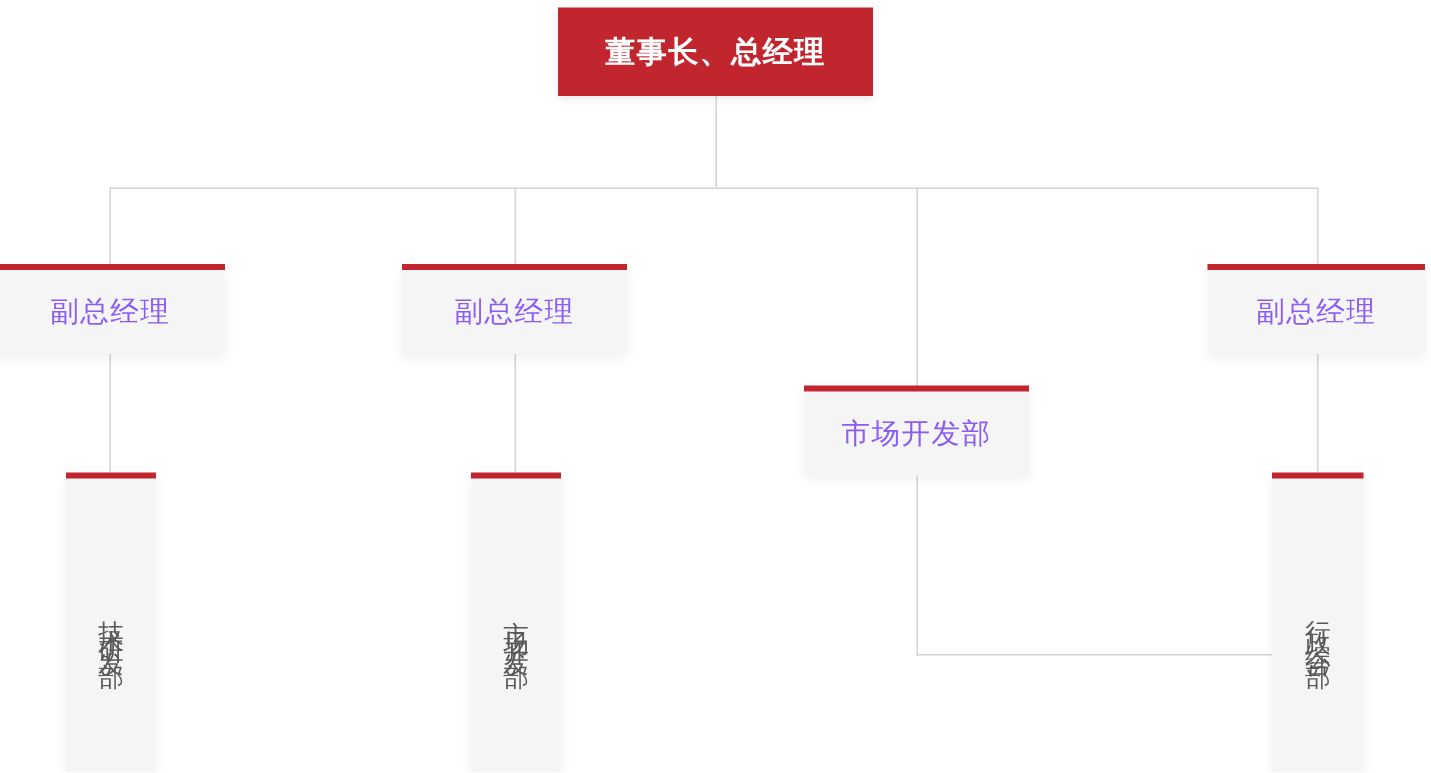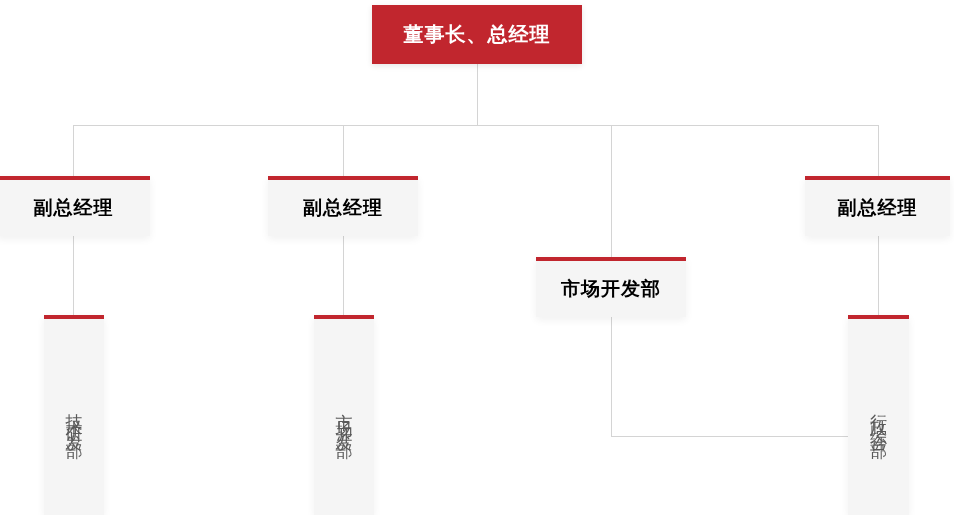--- a/index.html
+++ b/index.html
@@ -43,23 +43,23 @@
   
   .node2 {
     position: absolute;
     height: 56px;
     background: #f5f5f5;
     border-top: 4px solid #c1262e;
     display: flex; align-items: center; justify-content: center;
     box-shadow: 0 3px 8px rgba(0,0,0,0.06);
   }
   .node2 .label {
-    color: #000000;
+    color: #8b5cf6;
     font-size: 19px;
-    font-weight: bold;
+    font-weight: normal;
     letter-spacing: 1px;
     white-space: nowrap;
     text-align: right;
   }
   .node2.pos1 { left: -3px;  top: 176px; width: 153px; }
   .node2.pos2 { left: 268px; top: 176px; width: 150px; }
   .node2.pos3 { left: 536px; top: 257px; width: 150px; }
   .node2.pos4 { left: 805px; top: 176px; width: 145px; }
 
   

